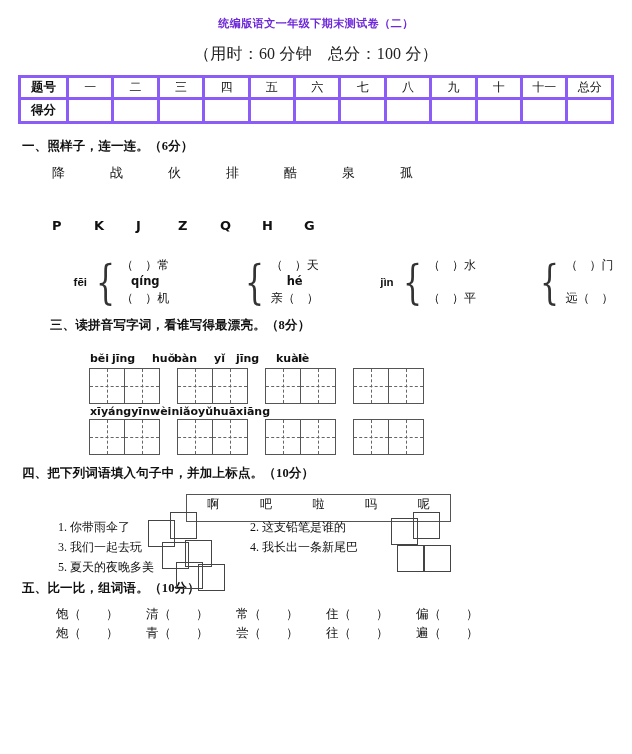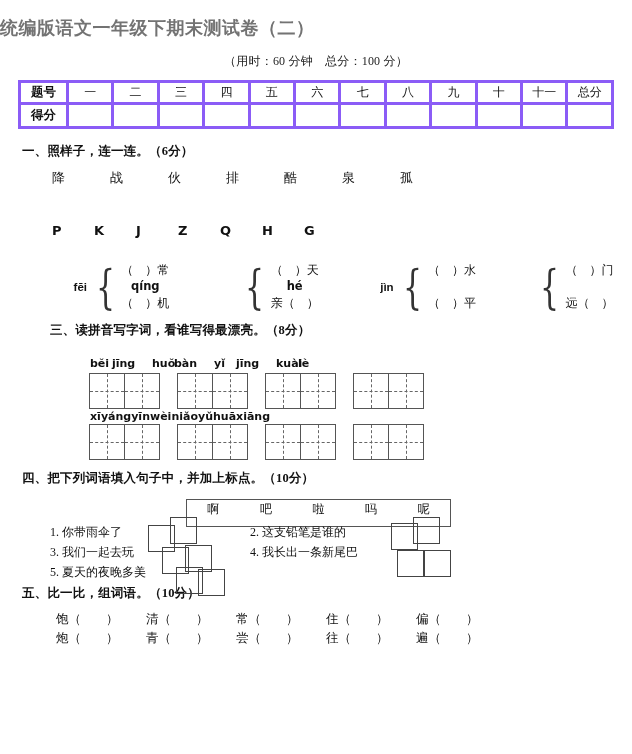--- a/index.html
+++ b/index.html
@@ -9,29 +9,30 @@
     height: 754px;
     background: #ffffff;
     font-family: "Liberation Serif", "DejaVu Serif", serif;
     color: #1a1a1a;
     overflow: hidden;
     position: relative;
   }
 
   
   .paper-title {
-    font-size: 18px;
+    text-align: center;
+    font-size: 11px;
     font-weight: bold;
     letter-spacing: 0.5px;
     margin: 16px 0 0 0;
-    color: #737373;
+    color: #6d28d9;
   }
   .paper-subtitle {
     text-align: center;
-    font-size: 12px;
+    font-size: 16px;
     margin-top: 13px;
     color: #222;
     letter-spacing: 0.2px;
   }
 
   
   .score-table {
     border-collapse: collapse;
     margin: 10px auto 0 auto;
     width: 596px;
@@ -185,21 +186,21 @@
     border: 1px solid #555;
     border-top: 1px solid #555;
   }
   .wordbank .wb-inner {
     display: flex;
     justify-content: space-around;
     font-size: 12px;
     color: #111;
     padding-top: 1px;
   }
-  .sent-col-left { position: absolute; left: 50px; top: 27px; font-size: 12px; line-height: 20px; color:#111; }
+  .sent-col-left { position: absolute; left: 58px; top: 27px; font-size: 12px; line-height: 20px; color:#111; }
   .sent-col-right { position: absolute; left: 250px; top: 27px; font-size: 12px; line-height: 20px; color:#111; }
   .ansbox {
     position: absolute;
     width: 27px; height: 27px;
     border: 1px solid #444;
     background: transparent;
   }
 
   
   .pairs { margin-left: 56px; margin-top: 8px; font-size: 12.5px; color: #111; }

